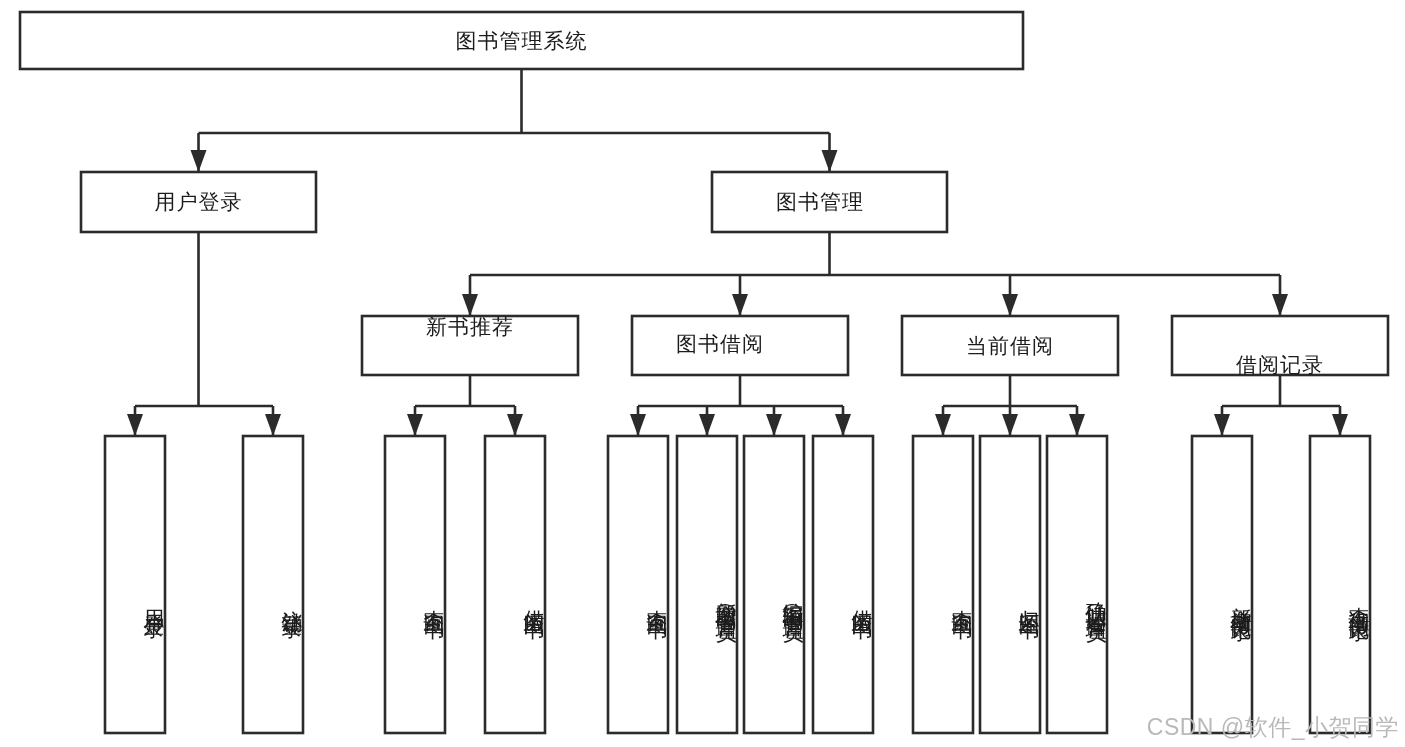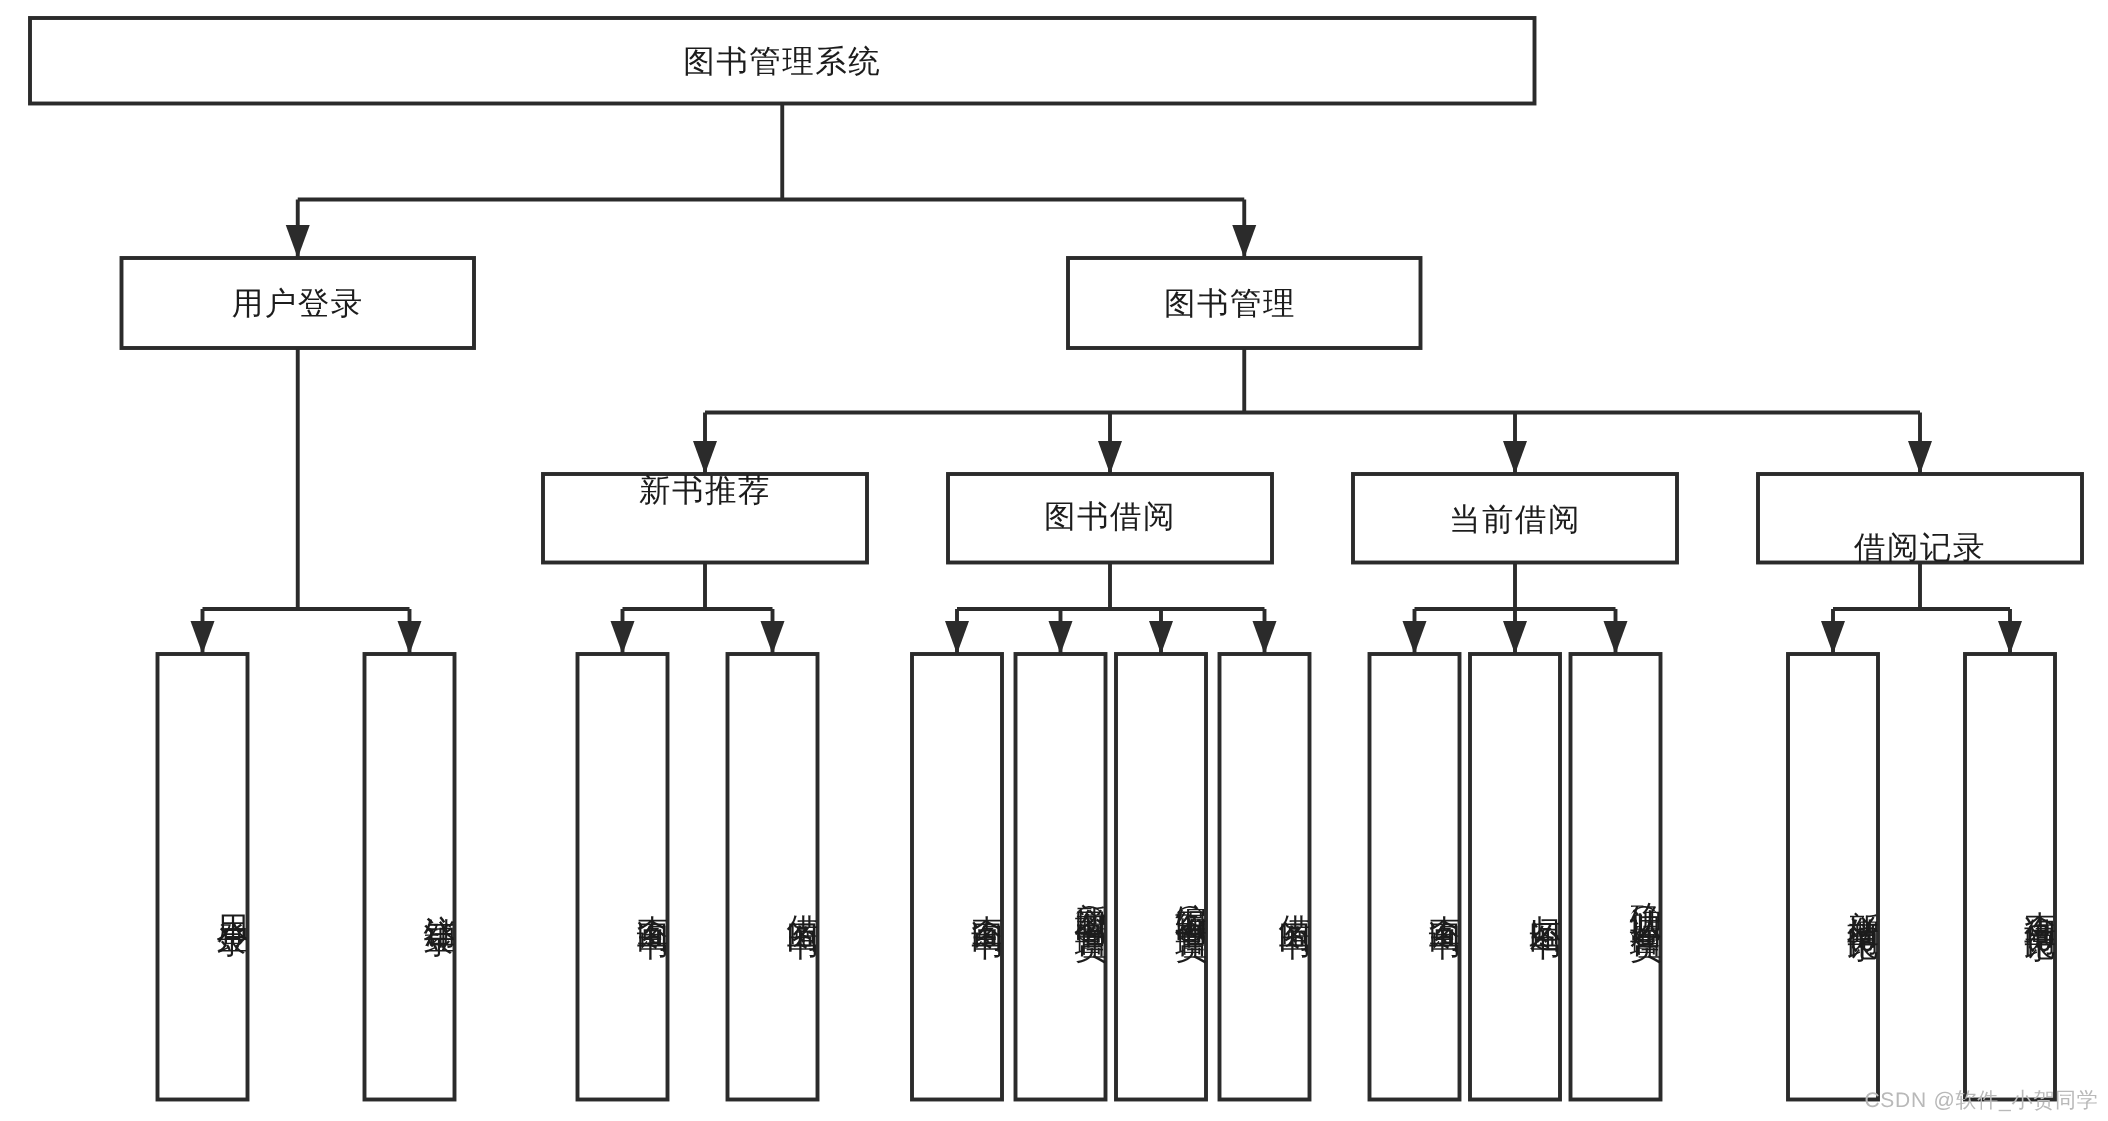--- a/index.html
+++ b/index.html
@@ -23,21 +23,21 @@
   }
   .node-label-v{
     position:absolute;display:flex;align-items:flex-start;justify-content:center;
     color:#1c1c1c;font-size:21px;
     font-family:"Liberation Sans","DejaVu Sans",sans-serif;
     writing-mode:vertical-rl;text-orientation:upright;
     letter-spacing:3px;line-height:1;pointer-events:none;
   }
   .watermark{
     position:absolute;right:6px;bottom:4px;
-    color:#b9b9b9;font-size:14px;letter-spacing:0.5px;
+    color:#b9b9b9;font-size:23px;letter-spacing:0.5px;
     font-family:"Liberation Sans","DejaVu Sans",sans-serif;
     user-select:none;pointer-events:none;white-space:nowrap;
   }
 </style>
 </head>
 <body>
 
 <div id="diagram-root">
 
   <svg id="tree-svg" viewBox="0 0 1405 747" xmlns="http://www.w3.org/2000/svg">
@@ -117,21 +117,21 @@
         <rect x="1192" y="436" width="60" height="297" class="node-box"></rect>
         <rect x="1310" y="436" width="60" height="297" class="node-box"></rect>
       </g>
   </svg>
 
   <div id="label-layer">
       <div class="node-label-h" style="left: 20px; top: 12px; width: 1003px; height: 57px;">图书管理系统</div>
       <div class="node-label-h" style="left: 81px; top: 172px; width: 235px; height: 60px;">用户登录</div>
       <div class="node-label-h" style="left: 712px; top: 172px; width: 216px; height: 60px;">图书管理</div>
       <div class="node-label-h" style="left: 362px; top: 305px; width: 216px; height: 43px;">新书推荐</div>
-      <div class="node-label-h" style="left: 632px; top: 316px; width: 216px; height: 55px;">图书借阅</div>
+      <div class="node-label-h" style="left: 612px; top: 316px; width: 216px; height: 55px;">图书借阅</div>
       <div class="node-label-h" style="left: 902px; top: 316px; width: 216px; height: 59px;">当前借阅</div>
       <div class="node-label-h" style="left: 1172px; top: 335px; width: 216px; height: 59px;">借阅记录</div>
       <div class="node-label-v" style="left: 105px; top: 436px; width: 60px; height: 297px; padding-top: 14px;">用户登录</div>
       <div class="node-label-v" style="left: 243px; top: 436px; width: 60px; height: 297px; padding-top: 14px;">注销登录</div>
       <div class="node-label-v" style="left: 385px; top: 436px; width: 60px; height: 297px; padding-top: 14px;">查询图书</div>
       <div class="node-label-v" style="left: 485px; top: 436px; width: 60px; height: 297px; padding-top: 14px;">借阅图书</div>
       <div class="node-label-v" style="left: 608px; top: 436px; width: 60px; height: 297px; padding-top: 14px;">查询图书</div>
       <div class="node-label-v" style="left: 677px; top: 436px; width: 60px; height: 297px; padding-top: 14px;">新增图书（管理员）</div>
       <div class="node-label-v" style="left: 744px; top: 436px; width: 60px; height: 297px; padding-top: 14px;">编辑图书（管理员）</div>
       <div class="node-label-v" style="left: 813px; top: 436px; width: 60px; height: 297px; padding-top: 14px;">借阅图书</div>

